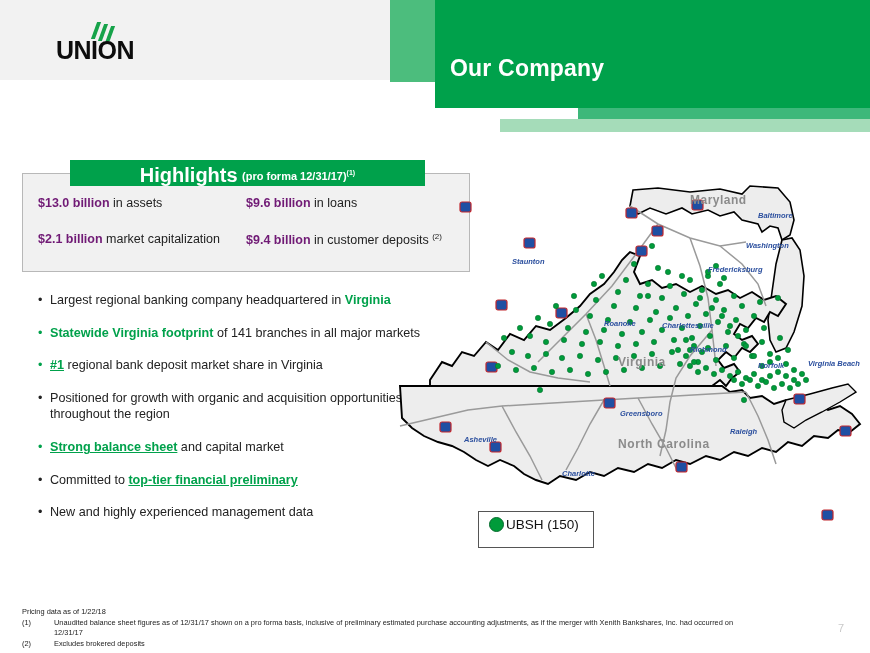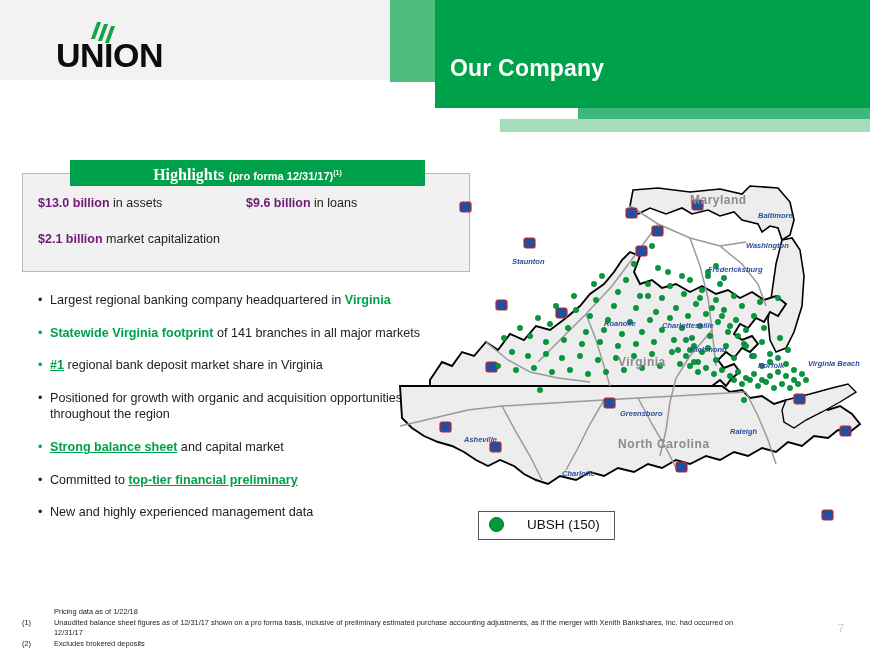--- a/index.html
+++ b/index.html
@@ -20,36 +20,36 @@
   .hdr-title{
     position:absolute;left:450px;top:55px;
     color:#ffffff;font-size:23px;font-weight:bold;letter-spacing:0.2px;
     white-space:nowrap;
   }
 
   
   .logo{position:absolute;left:56px;top:22px;width:110px;height:42px;}
   .logo-word{
     position:absolute;left:0;top:14px;
-    font-size:34px;font-weight:bold;color:#0d0d0d;letter-spacing:-0.5px;
+    font-size:25px;font-weight:bold;color:#0d0d0d;letter-spacing:-0.5px;
     font-family:"Liberation Sans","DejaVu Sans",sans-serif;
   }
   .slash{position:absolute;width:4px;height:17px;background:#16a34a;transform:skewX(-20deg);}
 
   
   .hl-box{
     position:absolute;left:22px;top:173px;width:448px;height:99px;
     background:#f1f1f1;border:1px solid #b8b8b8;box-sizing:border-box;
   }
   .hl-head{
     position:absolute;left:70px;top:160px;width:355px;height:26px;
     background:#00a14b;color:#fff;text-align:center;
     box-sizing:border-box;white-space:nowrap;
   }
-  .hl-head .t1{font-size:16px;font-weight:bold;line-height:26px;vertical-align:middle;font-family:Liberation Serif, serif;}
+  .hl-head .t1{font-size:20px;font-weight:bold;line-height:26px;vertical-align:middle;}
   .hl-head .t2{font-size:11px;font-weight:bold;line-height:26px;}
   .hl-head sup{font-size:7px;}
   .hl-grid{position:absolute;left:38px;top:196px;width:430px;}
   .hl-row{display:flex;margin-bottom:22px;}
   .hl-cell{font-size:12.5px;color:#222;white-space:nowrap;}
   .hl-cell.c1{width:208px;}
   .hl-cell b{color:#701a75;font-weight:bold;}
   .hl-cell sup{font-size:8px;}
 
   
@@ -59,32 +59,32 @@
   .bl.green .dot{color:#00a14b;}
   .bl .txt{flex:1;}
   .bl .g{color:#00a14b;font-weight:bold;}
   .bl .gu{color:#00a14b;font-weight:bold;text-decoration:underline;}
 
   
   .map{position:absolute;left:390px;top:180px;width:480px;height:370px;font-weight:bold;}
   .legend{
     position:absolute;left:478px;top:511px;
     border:1px solid #555;background:#fff;
-    padding:5px 14px 7px 10px;
-    display:flex;align-items:center;gap:23px;
+    padding:5px 14px 15px 10px;
+    display:flex;align-items:center;gap:2px;
   }
   .legend-dot{width:13px;height:13px;border-radius:50%;background:#009b3a;border:1px solid #046b2c;}
   .legend-lbl{font-size:13.5px;color:#111;white-space:nowrap;}
 
   
   .fn{position:absolute;left:22px;top:607px;width:720px;font-size:7.4px;color:#222;line-height:1.45;}
   .fn-row{display:flex;}
   .fn-mark{width:32px;flex:0 0 32px;}
   .fn-txt{flex:1;}
-  .fn-top{margin-left:32px;}
+  .fn-top{}
   .pageno{position:absolute;left:838px;top:622px;font-size:11px;color:#c9c9c9;}
 </style>
 </head>
 <body>
 
 <div id="slide">
 
   <div class="hdr-grayband"></div>
   <div class="hdr-midblock"></div>
   <div class="hdr-darkbar"></div>
@@ -112,20 +112,23 @@
       <div class="hl-cell c1">
         <b>$13.0 billion</b><span> in assets</span>
       </div>
       <div class="hl-cell">
         <b>$9.6 billion</b><span> in loans</span>
       </div>
     </div>
     <div class="hl-row">
       <div class="hl-cell c1">
         <b>$2.1 billion</b><span> market capitalization</span>
+      </div>
+      <div class="hl-cell">
+        <b>$9.4 billion</b><span> in customer deposits </span><sup>(2)</sup>
       </div>
     </div>
   </div>
 
   <div class="bullets" id="bullets">
       <div class="bl">
         <span class="dot">•</span>
         <span class="txt"><span>Largest regional banking company headquartered in </span><span class="g">Virginia</span></span>
       </div>
       <div class="bl green">

